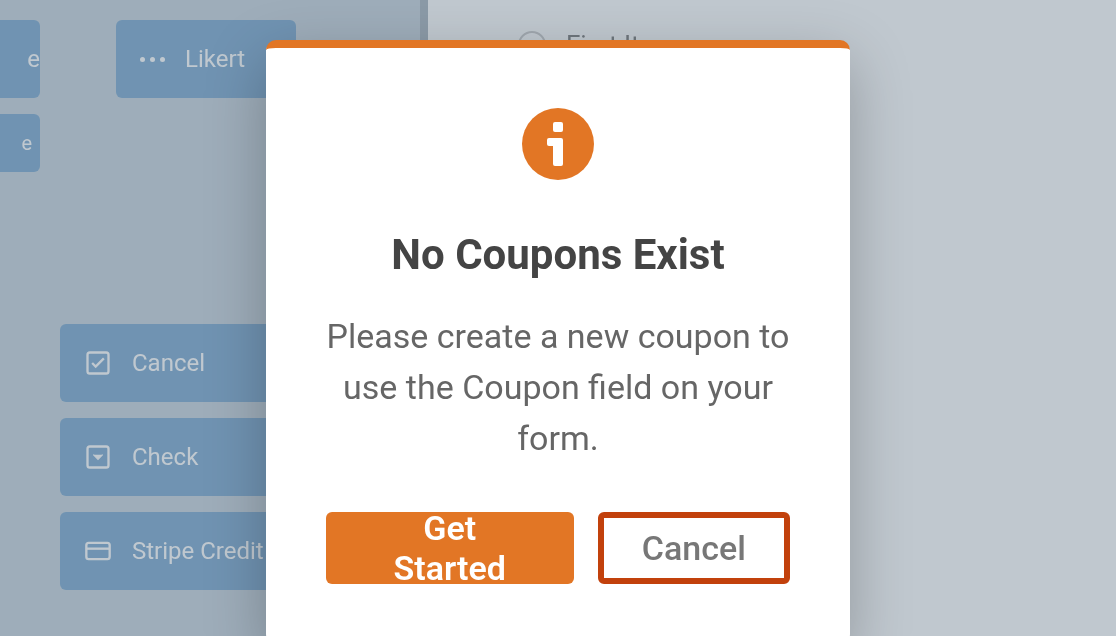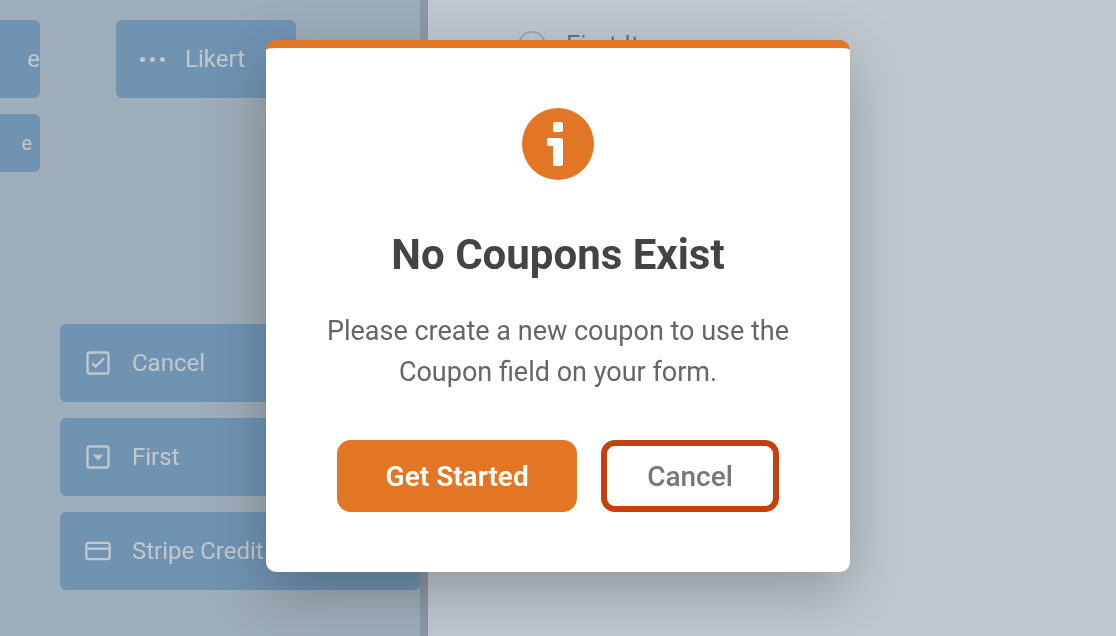--- a/index.html
+++ b/index.html
@@ -109,36 +109,36 @@
       height: 72px;
       margin: 0 auto 50px auto;
     }
     .modal-title {
       font-size: 42px;
       font-weight: 700;
       color: #444444;
       margin-bottom: 32px;
     }
     .modal-text {
-      font-size: 27px;
+      font-size: 34px;
       color: #666666;
       line-height: 1.5;
       margin-bottom: 48px;
     }
     .button-row {
       display: flex;
       gap: 24px;
       justify-content: center;
     }
     .btn {
       height: 72px;
       padding: 0 40px;
-      font-size: 28px;
+      font-size: 34px;
       font-weight: 600;
-      border-radius: 14px;
+      border-radius: 6px;
       border: none;
       cursor: pointer;
       display: flex;
       align-items: center;
       justify-content: center;
     }
     .btn-primary {
       background: #e27625;
       color: #ffffff;
       min-width: 240px;
@@ -198,21 +198,21 @@
           <rect x="3" y="3" width="18" height="18" rx="2" fill="none" stroke="#fff" stroke-width="2"></rect>
           <path d="M7 12l3 3 7-7" fill="none" stroke="#fff" stroke-width="2"></path>
         </svg>
       <span>Cancel</span>
     </div>
     <div class="field-button wide">
       <svg class="icon-svg" viewBox="0 0 24 24">
           <rect x="3" y="3" width="18" height="18" rx="2" fill="none" stroke="#fff" stroke-width="2"></rect>
           <path d="M8 10l4 4 4-4" fill="#fff"></path>
         </svg>
-      <span>First</span>
+      <span>Check</span>
     </div>
     <div class="field-button wide">
       <svg class="icon-svg" viewBox="0 0 24 24">
           <rect x="2" y="5" width="20" height="14" rx="2" fill="none" stroke="#fff" stroke-width="2"></rect>
           <line x1="2" y1="10" x2="22" y2="10" stroke="#fff" stroke-width="2"></line>
         </svg>
       <span>Stripe Credit Card</span>
     </div>
   </div>
   <div class="separator"></div>

